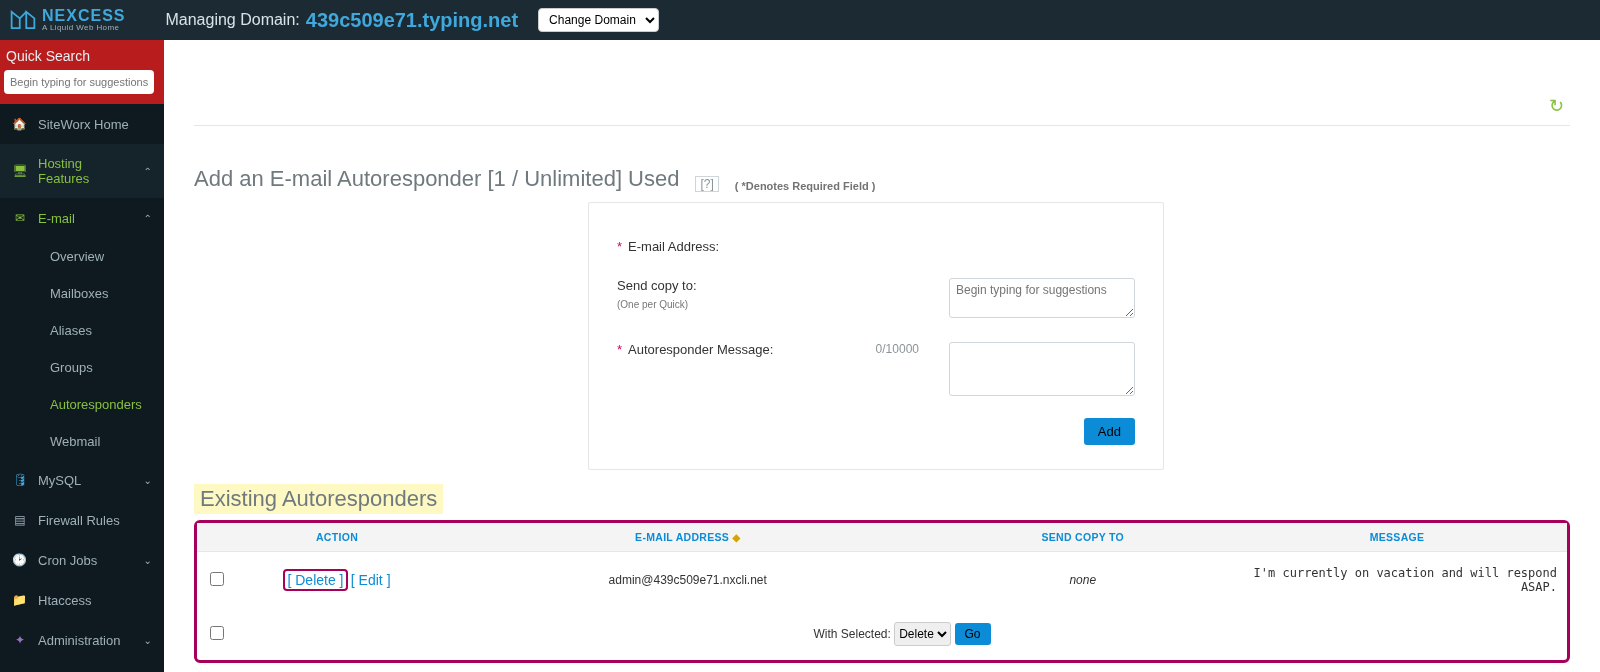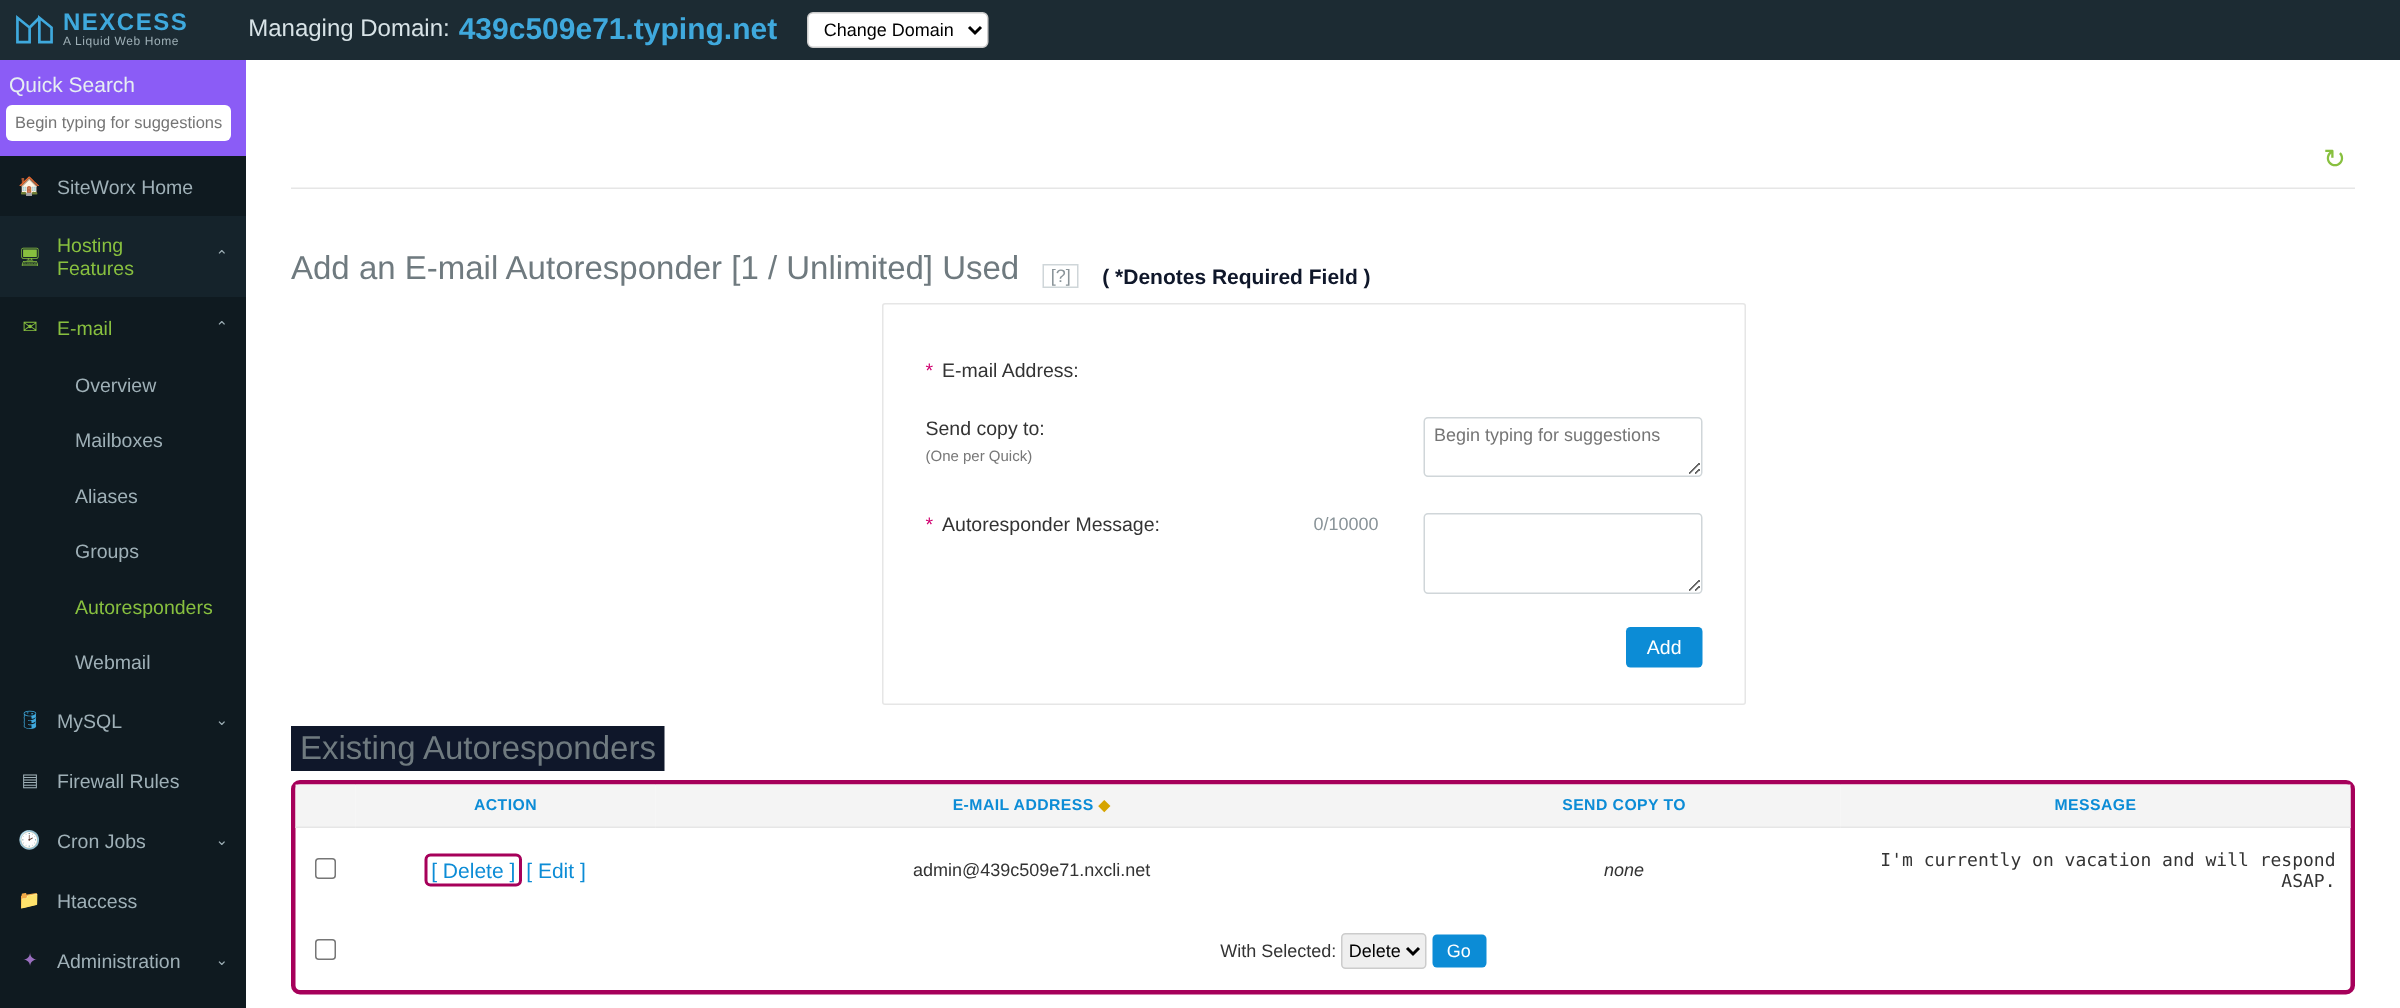--- a/index.html
+++ b/index.html
@@ -59,21 +59,21 @@
 
   
   .sidebar {
     width: 164px;
     background: #0f1a20;
     color: #cfe0e6;
     display:flex; flex-direction:column;
     position: relative;
   }
   .qs-block {
-    background:#8b5cf6;
+    background:#b91c1c;
     padding: 6px 4px 10px 4px;
   }
   .qs-title { font-size:14px; color:#e6eef2; padding:2px 4px 6px 2px; }
   .qs-input {
     width: 150px; height:24px; border-radius:4px; border:none;
     padding: 0 6px; font-size:11px; color:#555;
   }
   .nav { display:flex; flex-direction:column; }
   .nav-item {
     display:flex; align-items:center; gap:10px;
@@ -139,21 +139,21 @@
     display:flex; align-items:flex-end; gap:16px;
     padding: 40px 0 10px 0;
   }
   .section-head h2 {
     font-size:22px; font-weight:300; color:#6f7a7f;
   }
   .section-head .help {
     font-size:12px; color:#8a9499; border:1px solid #cfd6d9; padding:0 4px;
   }
   .section-head .req {
-    color:#0f172a; font-size:14px; font-weight:600;
+    color:#737373; font-size:11px; font-weight:600;
   }
 
   .form-box {
     width: 576px;
     margin-left: 394px;
     border:1px solid #e6e6e6;
     border-radius:2px;
     padding: 24px 28px;
   }
   .form-row {
@@ -175,26 +175,26 @@
   }
   .email-local { width:180px; height:28px; }
   .email-domain { font-size:13px; color:#333; }
   .copy-ta { width:186px; height:40px; font-family:monospace; font-size:11px; color:#777; resize:both; }
   .msg-ta { width:186px; height:54px; }
   .counter { font-size:12px; color:#8a9499; margin-left:auto; margin-right:10px; }
   .btn {
     display:inline-block; padding:6px 14px; border-radius:3px; border:none;
     font-size:13px; cursor:pointer;
   }
-  .btn-primary { background:#0c8cd6; color:#ffffff; }
+  .btn-primary { background:#0c8cd6; color:#000000; }
   .btn-small { padding:4px 10px; font-size:12px; }
   .form-actions { display:flex; justify-content:flex-end; padding-top:10px; }
 
   .existing-head {
-    background:#0f172a; color:#6f7a7f; font-size:22px; font-weight:300;
+    background:#fef9c3; color:#6f7a7f; font-size:22px; font-weight:300;
     padding:2px 6px; display:inline-block; margin-top:14px;
   }
 
   .table-wrap {
     margin-top:6px;
     border:3px solid #a6005a;
     border-radius:6px;
     padding: 0;
   }
   table.grid { width:100%; border-collapse:collapse; font-size:12px; }

